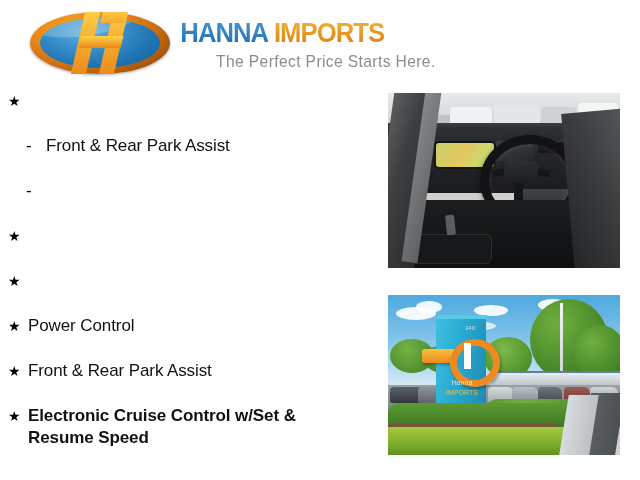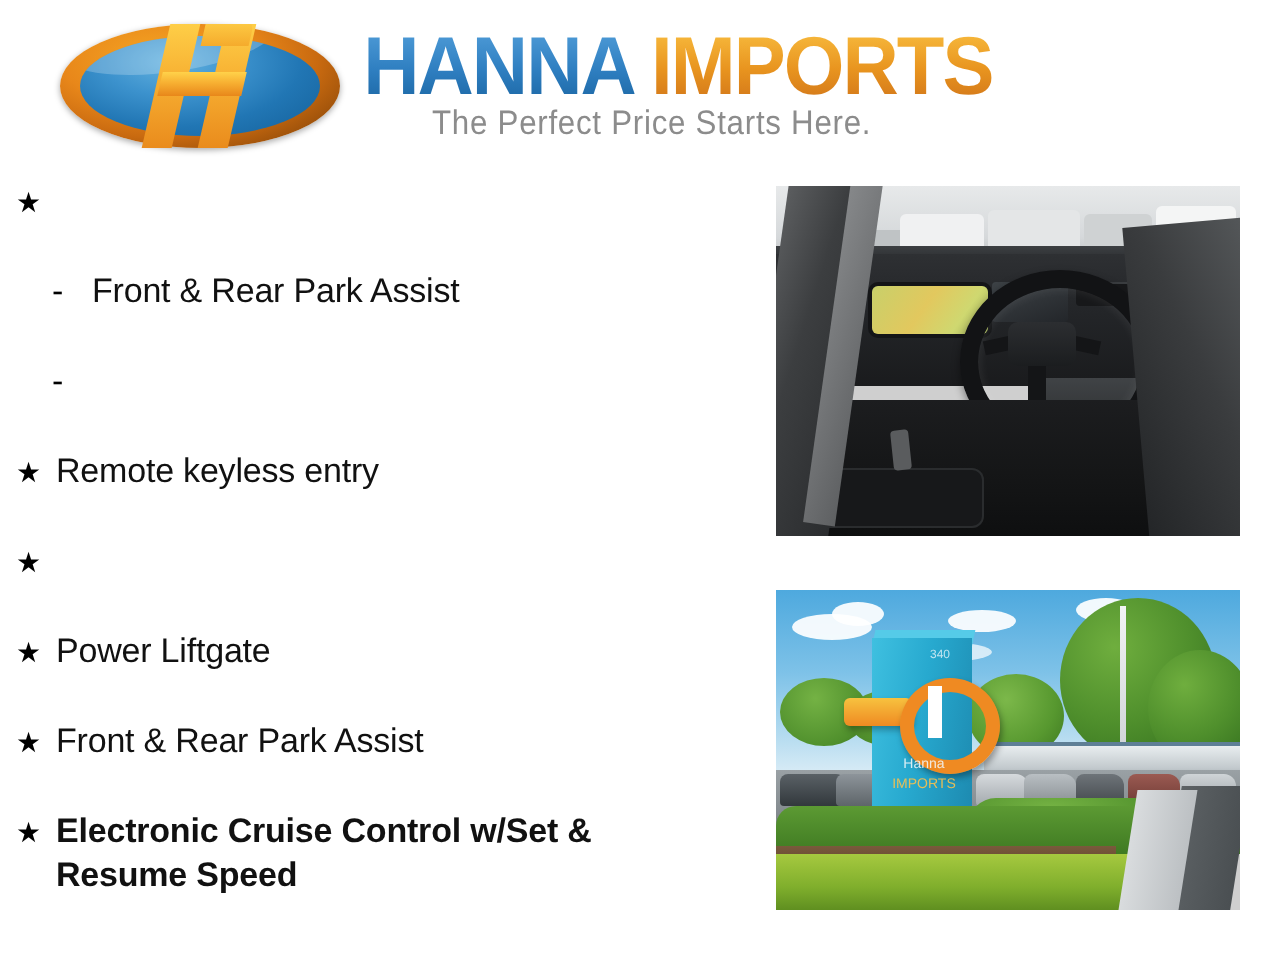--- a/index.html
+++ b/index.html
@@ -89,21 +89,21 @@
     background: linear-gradient(180deg, #ffd24a 0%, #f5ab2c 100%);
     transform: skewX(-13deg);
   }
 
   .wordmark {
     position: absolute;
     left: 178px;
     top: 16px;
     height: 34px;
     letter-spacing: -1px;
-    font-size: 41px;
+    font-size: 27px;
     font-weight: bold;
     font-family: "Liberation Sans", sans-serif;
     white-space: nowrap;
     line-height: 34px;
   }
   .wm-hanna {
     color: #2f7fc1;
     background: linear-gradient(180deg, #4d9ad6 0%, #2f7fc1 55%, #1e6aa8 100%);
     -webkit-background-clip: text;
     background-clip: text;
@@ -446,30 +446,29 @@
     <span class="bullet dash">-</span>
     <span class="feature-text">Front &amp; Rear Park Assist</span>
   </div>
 
   <div class="feature-item sub">
     <span class="bullet dash">-</span>
   </div>
 
   <div class="feature-item">
     <span class="bullet">★</span>
-    <span class="feature-text">Remote keyless entry</span>
   </div>
 
   <div class="feature-item">
     <span class="bullet">★</span>
   </div>
 
   <div class="feature-item">
     <span class="bullet">★</span>
-    <span class="feature-text">Power Liftgate</span>
+    <span class="feature-text">Power Control</span>
   </div>
 
   <div class="feature-item">
     <span class="bullet">★</span>
     <span class="feature-text">Front &amp; Rear Park Assist</span>
   </div>
 
   <div class="feature-item">
     <span class="bullet">★</span>
     <span class="feature-text" style="max-width:276px;font-weight:bold;">Electronic Cruise Control w/Set &amp; Resume Speed</span>

